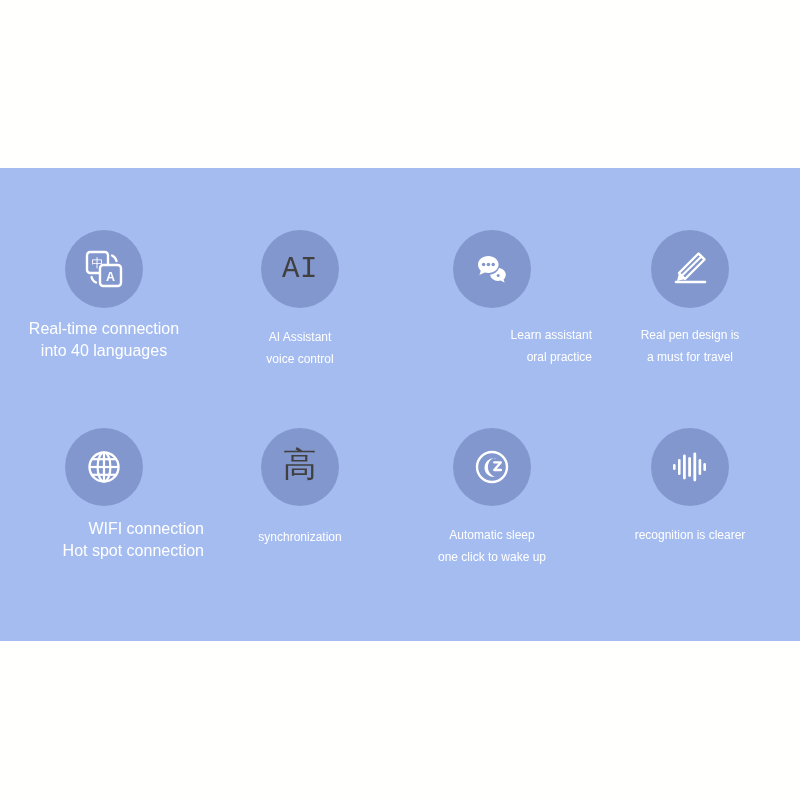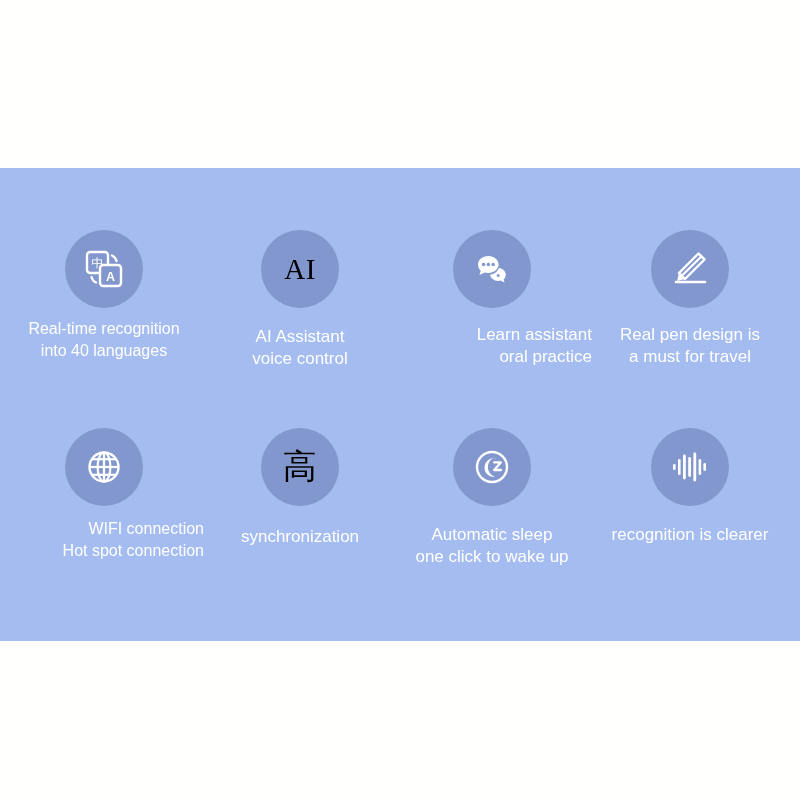--- a/index.html
+++ b/index.html
@@ -46,38 +46,38 @@
     display: flex;
     align-items: center;
     justify-content: center;
   }
 
   .badge svg {
     display: block;
   }
 
   .glyph {
-    color: #000000;
-    font-family: Liberation Serif, serif;
+    color: #404040;
+    font-family: Liberation Mono, monospace;
     line-height: 1;
     letter-spacing: 0.5px;
   }
   .glyph.ai {
     font-size: 29px;
     font-weight: 400;
   }
   .glyph.cjk {
     font-size: 34px;
     font-weight: 400;
   }
 
   .caption {
     margin-top: 14px;
     color: #ffffff;
-    font-size: 17px;
+    font-size: 12px;
     line-height: 22px;
     white-space: nowrap;
   }
   .caption .line {
     display: block;
   }
 
   
   #f1 { left: 4px;   top: 230px; }
   #f2 { left: 200px; top: 230px; }
@@ -115,21 +115,21 @@
           <rect x="5" y="5" width="21" height="21" rx="3.2" stroke="#ffffff" stroke-width="2.4"></rect>
           <rect x="18" y="18" width="21" height="21" rx="3.2" stroke="#ffffff" stroke-width="2.4" fill="#8297ce"></rect>
           <text x="15.5" y="20" text-anchor="middle" fill="#ffffff" font-family="'DejaVu Sans', sans-serif" font-size="12">中</text>
           <text x="28.5" y="33.5" text-anchor="middle" fill="#ffffff" font-family="'Liberation Sans', sans-serif" font-size="12.5" font-weight="bold">A</text>
           <path d="M30 8.5 A8 8 0 0 1 34.5 14" stroke="#ffffff" stroke-width="2.3" stroke-linecap="round"></path>
           <path d="M14 35.5 A8 8 0 0 1 9.5 30" stroke="#ffffff" stroke-width="2.3" stroke-linecap="round"></path>
         </svg>
       </span>
     </div>
     <div class="caption">
-      <span class="line">Real-time recognition</span>
+      <span class="line">Real-time connection</span>
       <span class="line">into 40 languages</span>
     </div>
   </div>
 
   <div class="feature" id="f2">
     <div class="badge">
       <span class="glyph ai">AI</span>
     </div>
     <div class="caption">
       <span class="line">AI Assistant</span>

